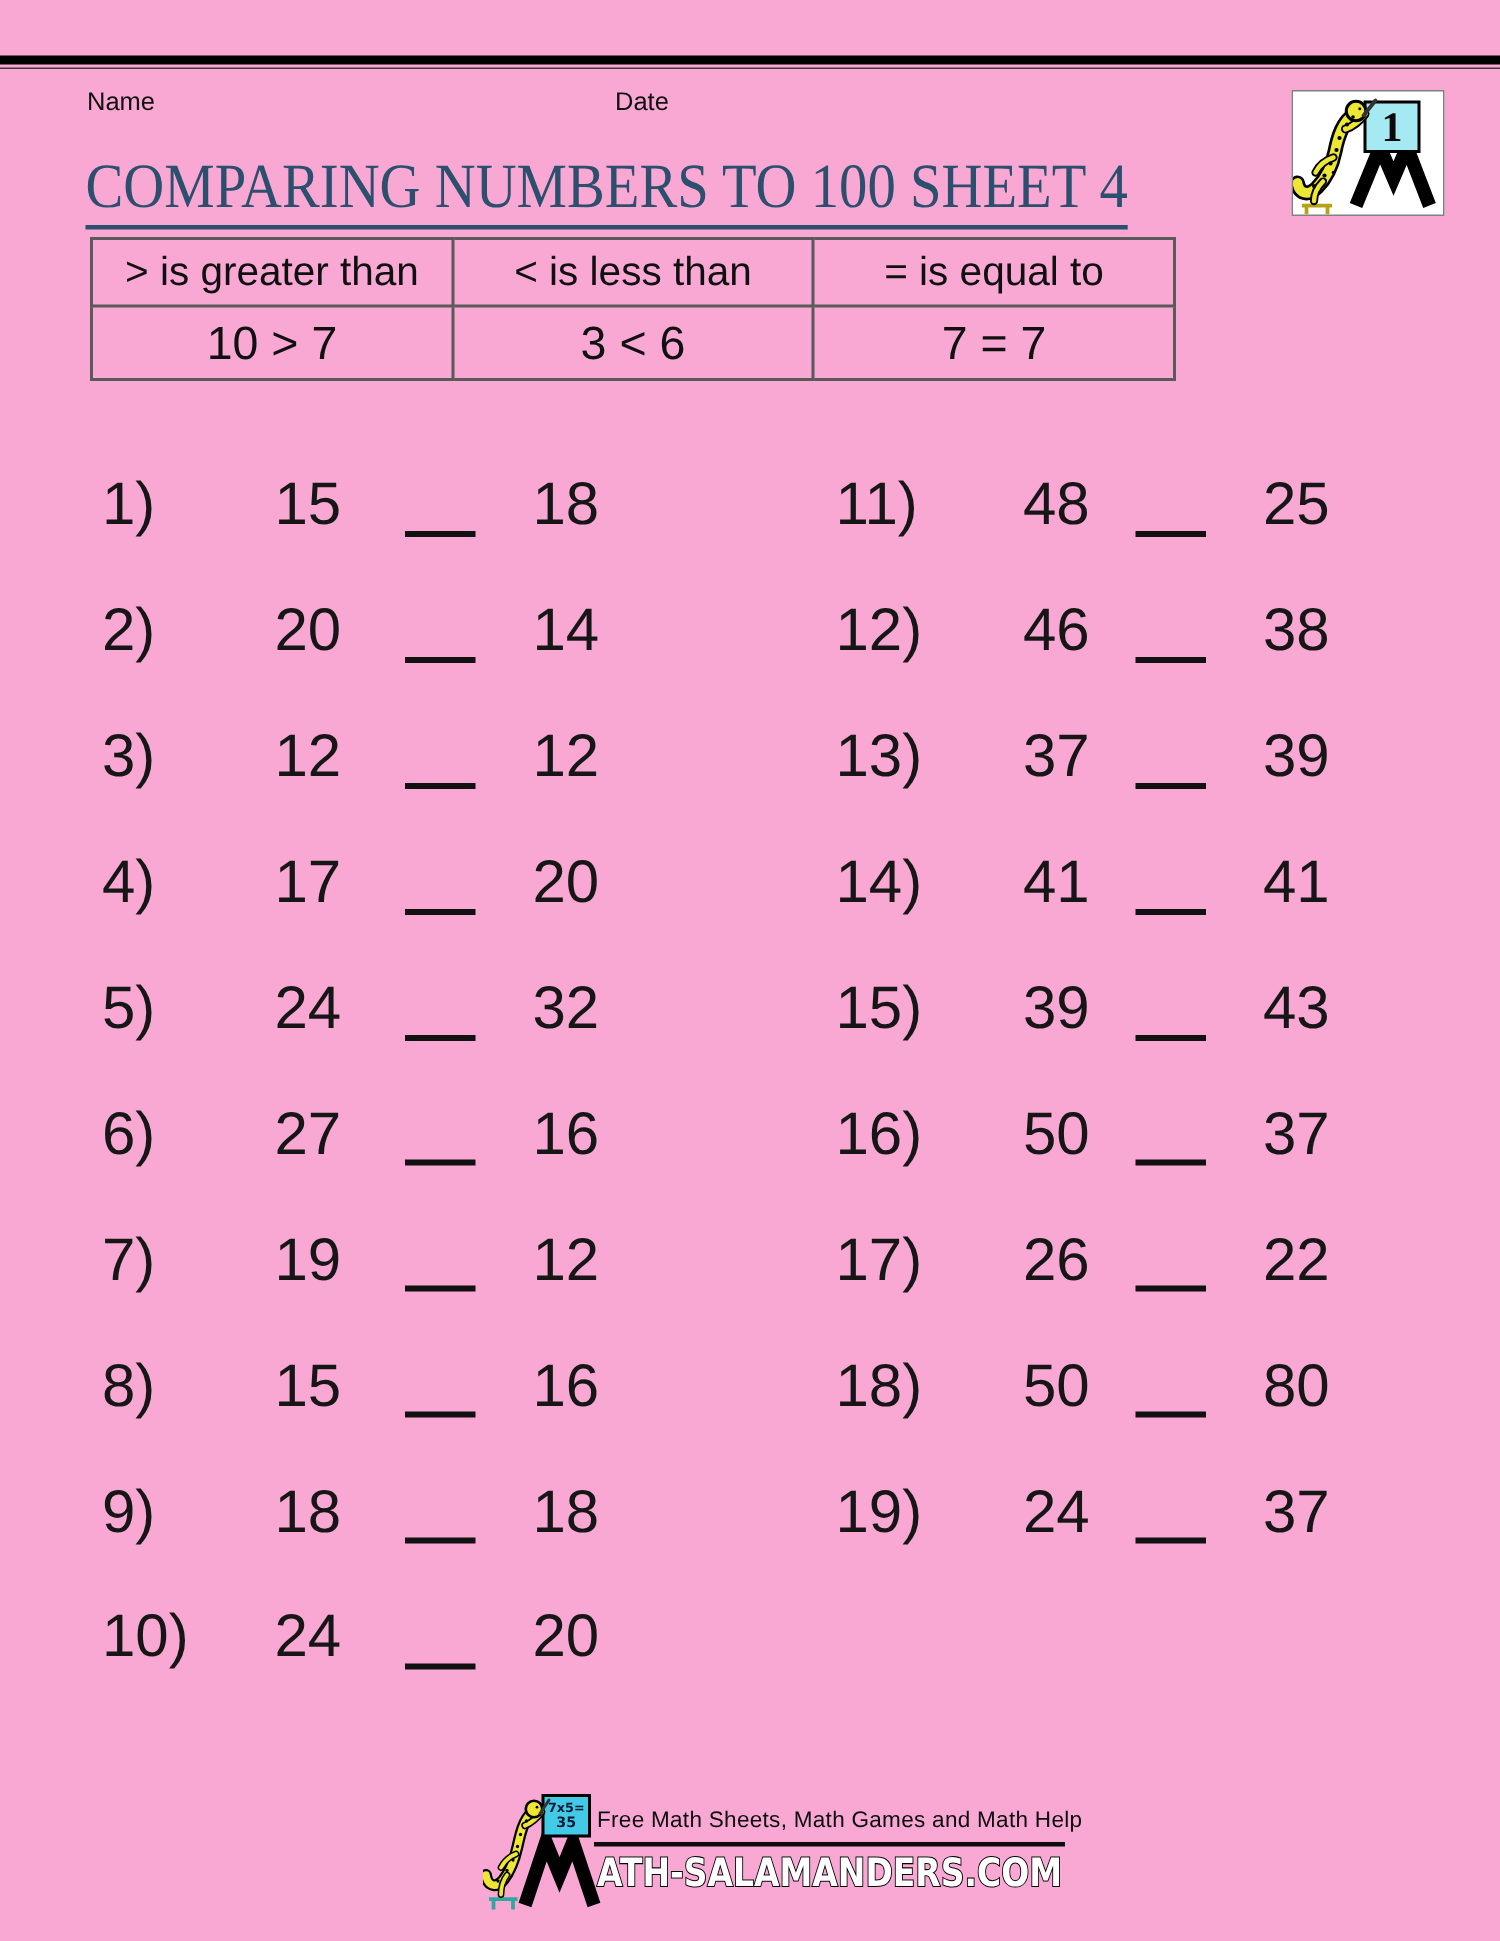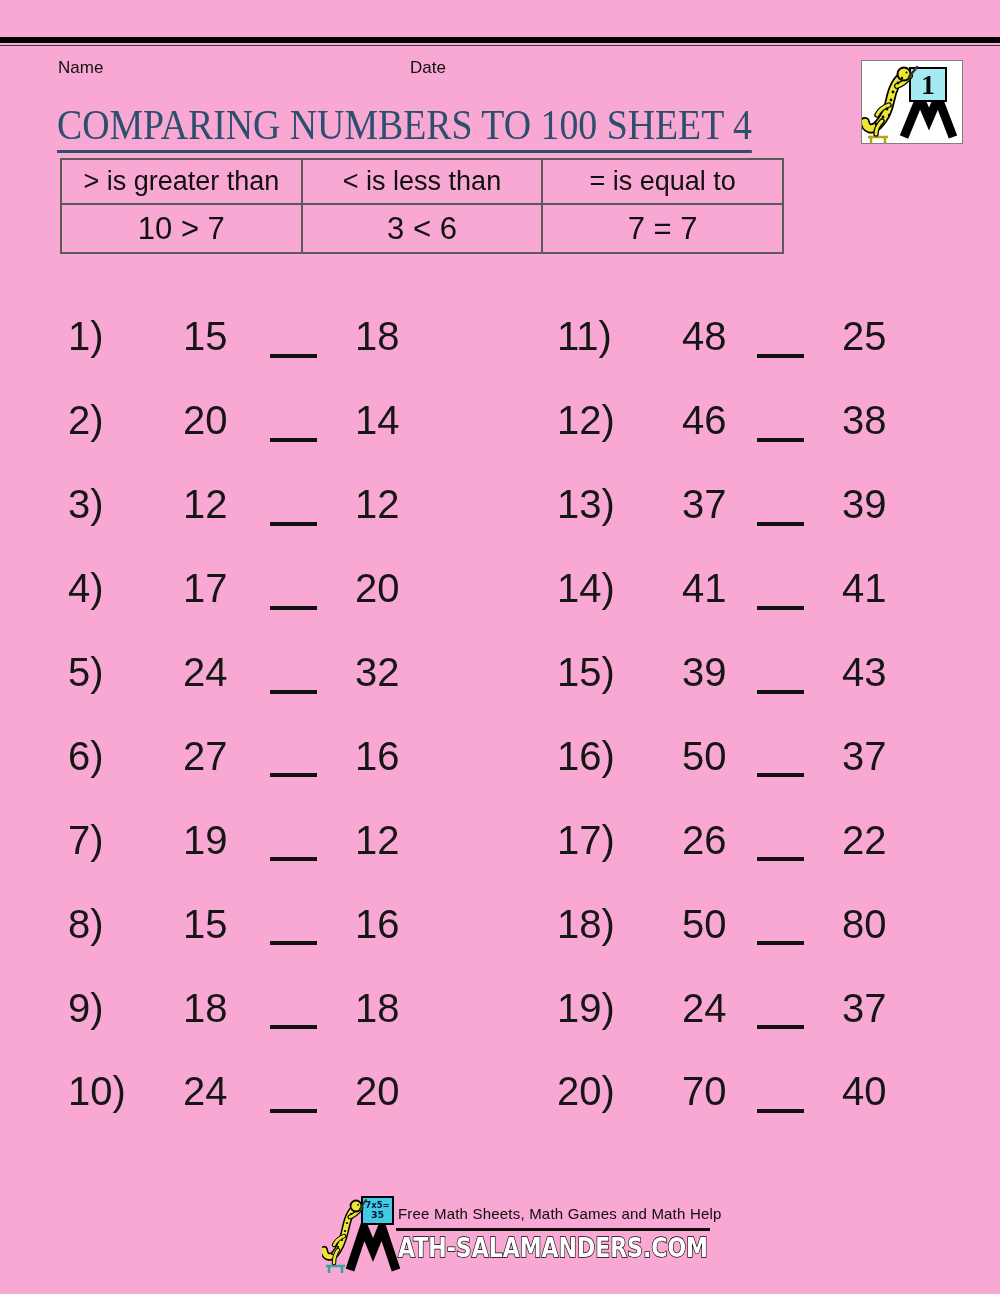--- a/index.html
+++ b/index.html
@@ -260,28 +260,20 @@
         <span class="cell-b">80</span>
       </div>
     <div class="prow">
         <span class="cell-label">19)</span>
         <span class="cell-a">24</span>
         <span class="cell-blank">
           <span class="blank-line"></span>
         </span>
         <span class="cell-b">37</span>
       </div>
-    <div class="prow">
-        <span class="cell-label">20)</span>
-        <span class="cell-a">70</span>
-        <span class="cell-blank">
-          <span class="blank-line"></span>
-        </span>
-        <span class="cell-b">40</span>
-      </div>
   </div>
 
   <svg class="footer-logo" viewBox="0 0 84 78">
     <path d="M28,74 L42,32 L51,54 L60,32 L74,74" fill="none" stroke="#000" stroke-width="9" stroke-linejoin="miter"></path>
     <rect x="40" y="1" width="31" height="27" fill="#42cae6" stroke="#000" stroke-width="2"></rect>
     <text x="55.5" y="12" text-anchor="middle" font-family="DejaVu Sans, sans-serif" font-size="8.5" font-weight="bold" fill="#041a33">7x5=</text>
     <text x="55.5" y="22" text-anchor="middle" font-family="DejaVu Sans, sans-serif" font-size="9.5" font-weight="bold" fill="#041a33">35</text>
     <path d="M4,70 L23,70 M7,70 L7,77 M20,70 L20,77" stroke="#2ea89a" stroke-width="2.5"></path>
     <path d="M33,12 C27,17 25,26 23,35 C21,44 18,52 13,58 C8,63 3,61 2,54" fill="none" stroke="#000" stroke-width="8" stroke-linecap="round"></path>
     <path d="M33,12 C27,17 25,26 23,35 C21,44 18,52 13,58 C8,63 3,61 2,54" fill="none" stroke="#ede633" stroke-width="5" stroke-linecap="round"></path>

